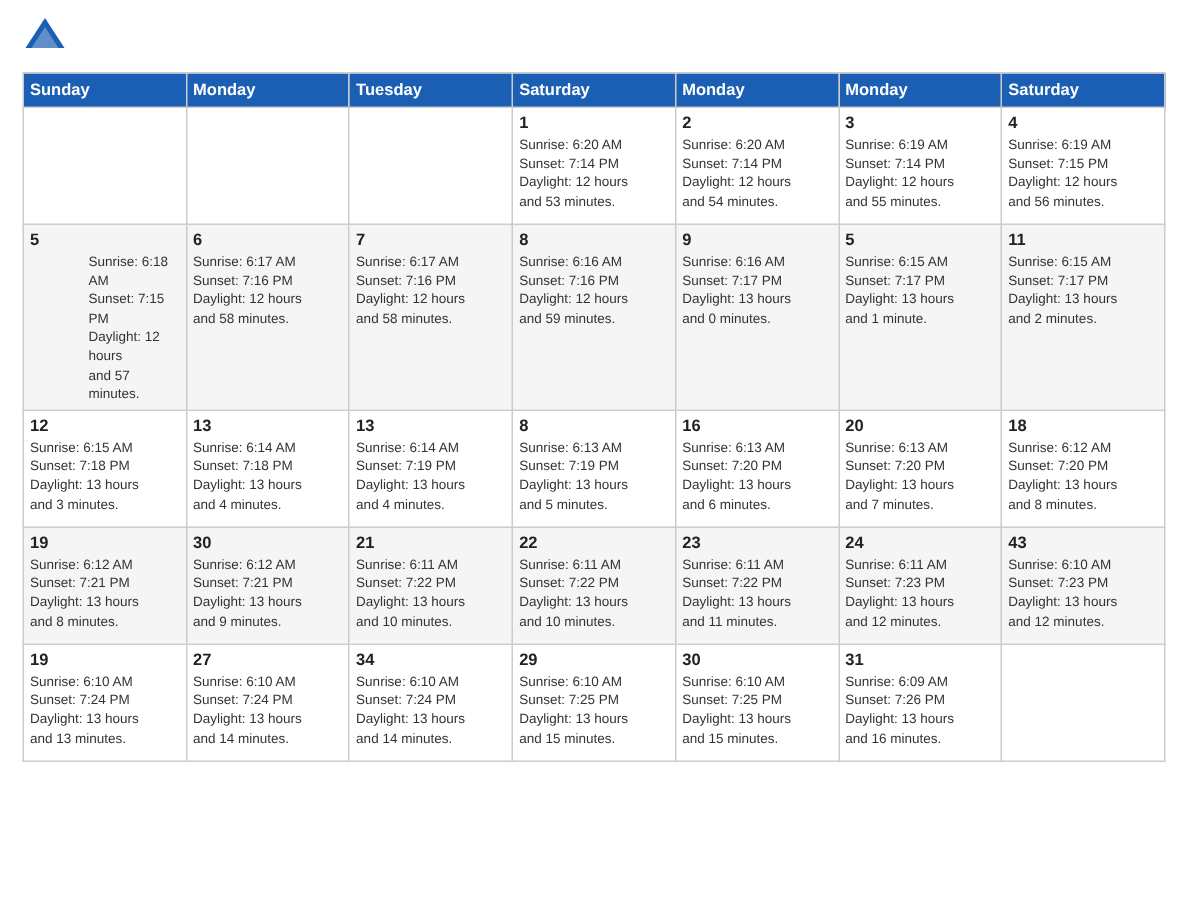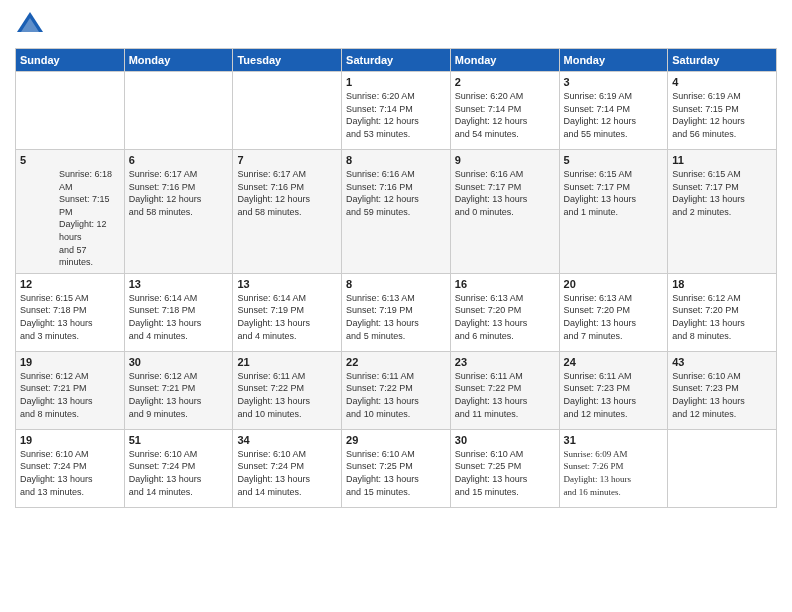--- a/index.html
+++ b/index.html
@@ -318,21 +318,21 @@
         </tr>
         <tr>
           <td>
             <div class="day-num">19</div>
             <div class="day-info" style="white-space: pre-line;">Sunrise: 6:10 AM
 Sunset: 7:24 PM
 Daylight: 13 hours
 and 13 minutes.</div>
           </td>
           <td>
-            <div class="day-num">51</div>
+            <div class="day-num">27</div>
             <div class="day-info" style="white-space: pre-line;">Sunrise: 6:10 AM
 Sunset: 7:24 PM
 Daylight: 13 hours
 and 14 minutes.</div>
           </td>
           <td>
             <div class="day-num">34</div>
             <div class="day-info" style="white-space: pre-line;">Sunrise: 6:10 AM
 Sunset: 7:24 PM
 Daylight: 13 hours
@@ -347,21 +347,21 @@
           </td>
           <td>
             <div class="day-num">30</div>
             <div class="day-info" style="white-space: pre-line;">Sunrise: 6:10 AM
 Sunset: 7:25 PM
 Daylight: 13 hours
 and 15 minutes.</div>
           </td>
           <td>
             <div class="day-num">31</div>
-            <div class="day-info" style="white-space: pre-line; font-family: Liberation Serif, serif;">Sunrise: 6:09 AM
+            <div class="day-info" style="white-space: pre-line;">Sunrise: 6:09 AM
 Sunset: 7:26 PM
 Daylight: 13 hours
 and 16 minutes.</div>
           </td>
           <td class="empty-cell"></td>
         </tr>
       </tbody>
   </table>
 </div>
 

